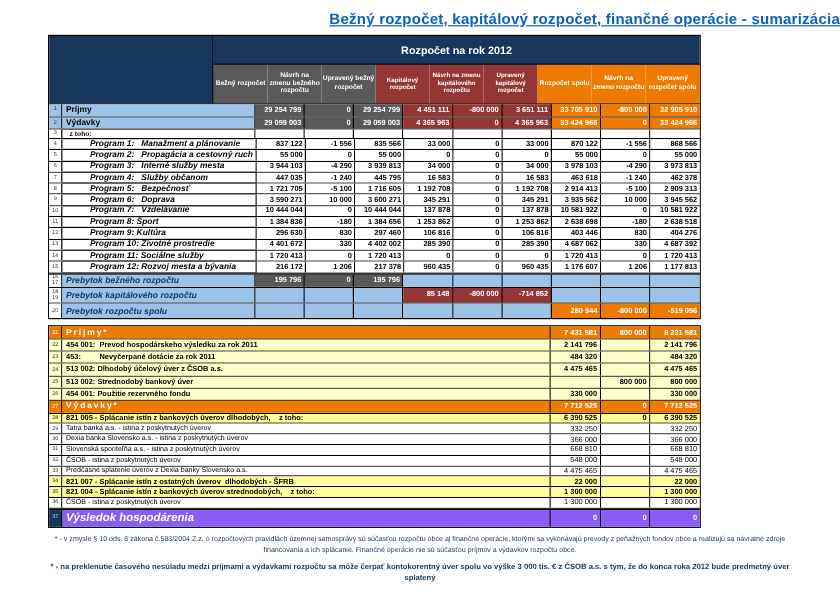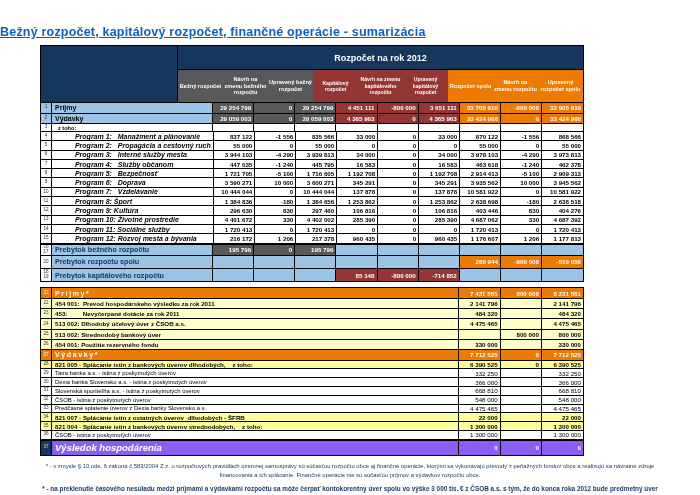--- a/index.html
+++ b/index.html
@@ -2,21 +2,21 @@
 <html><head>
 <meta charset="utf-8">
 <style>
   html,body{margin:0;padding:0;}
   body{
     width:700px;height:495px;background:#ffffff;overflow:hidden;
     font-family:"Liberation Sans","DejaVu Sans",sans-serif;
     -webkit-font-smoothing:antialiased;
   }
   .page-title{
-    margin-top:25px;text-align:left;font-size:12.5px;font-weight:bold;
+    margin-top:9px;text-align:right;font-size:12.5px;font-weight:bold;
     color:#0C61C4;text-decoration:underline;letter-spacing:.2px;
   }
   
   .tbl{margin:6px 0 0 40px;width:544px;border:1.6px solid #000;box-sizing:border-box;background:#fff;}
   .trow,.frow,.thead,.hcells{display:flex;box-sizing:border-box;}
   .c{box-sizing:border-box;border-right:1px solid #000;display:flex;align-items:center;overflow:hidden;}
   .c:last-child{border-right:none;}
   .thickr{border-right-width:1.5px;}
   
   .thead{height:57px;border-bottom:1.5px solid #000;}
@@ -38,21 +38,21 @@
   .rt-sur{height:12.6px;}
   .rt-sur1{border-top:.5px solid #000;}
   .rowno{width:12px;justify-content:center;flex-direction:column;line-height:1;
          font-size:4.6px;color:#333;text-align:center;background:#fff;}
   .rowno div{line-height:1.05;}
   .bbg{background:#9DC3E6;}
   .lbl{width:177px;padding-left:3px;font-size:7px;font-weight:bold;white-space:pre;}
   .lbl-blue{background:#9DC3E6;color:#000;}
   .lbl-sub{font-size:5.6px;padding-left:6px;}
   .lbl-prog{font-style:italic;padding-left:23px;}
-  .lbl-sur{background:#9DC3E6;color:#123A63;font-size:7.2px;}
+  .lbl-sur{background:#9DC3E6;font-style:italic;color:#123A63;font-size:7.2px;}
   .num{width:45px;justify-content:flex-end;padding-right:2px;font-size:6.2px;font-weight:bold;}
   .num.w{background:#fff;color:#000;}
   .num.g{background:#58595B;color:#fff;}
   .num.r{background:#943634;color:#fff;}
   .num.o{background:#EE7A00;color:#fff;}
   .num.b{background:#9DC3E6;color:transparent;}
   
   .gap{height:5px;}
   .fo-band{height:12px;background:#FFFF00;border-bottom:1px solid #000;
            font-size:8px;font-weight:bold;letter-spacing:2.5px;color:#000;
@@ -336,50 +336,50 @@
       <div class="c num g">195 796</div>
       <div class="c num g">0</div>
       <div class="c num g thickr">195 796</div>
       <div class="c num b"></div>
       <div class="c num b"></div>
       <div class="c num b thickr"></div>
       <div class="c num b"></div>
       <div class="c num b"></div>
       <div class="c num b"></div>
     </div>
+    <div class="trow rt-sred rt-sur">
+      <div class="c rowno ">
+        <div>18</div>
+        <div>19</div>
+      </div>
+      <div class="c lbl thickr lbl-sur">Prebytok kapitálového rozpočtu</div>
+      <div class="c num b"></div>
+      <div class="c num b"></div>
+      <div class="c num b thickr"></div>
+      <div class="c num r">85 148</div>
+      <div class="c num r">-800 000</div>
+      <div class="c num r thickr">-714 852</div>
+      <div class="c num b"></div>
+      <div class="c num b"></div>
+      <div class="c num b"></div>
+    </div>
     <div class="trow rt-sorange rt-sur">
       <div class="c rowno ">
         <div>20</div>
       </div>
       <div class="c lbl thickr lbl-sur">Prebytok rozpočtu spolu</div>
       <div class="c num b"></div>
       <div class="c num b"></div>
       <div class="c num b thickr"></div>
       <div class="c num b"></div>
       <div class="c num b"></div>
       <div class="c num b thickr"></div>
       <div class="c num o">280 944</div>
       <div class="c num o">-800 000</div>
       <div class="c num o">-519 056</div>
-    </div>
-    <div class="trow rt-sred rt-sur">
-      <div class="c rowno ">
-        <div>18</div>
-        <div>19</div>
-      </div>
-      <div class="c lbl thickr lbl-sur">Prebytok kapitálového rozpočtu</div>
-      <div class="c num b"></div>
-      <div class="c num b"></div>
-      <div class="c num b thickr"></div>
-      <div class="c num r">85 148</div>
-      <div class="c num r">-800 000</div>
-      <div class="c num r thickr">-714 852</div>
-      <div class="c num b"></div>
-      <div class="c num b"></div>
-      <div class="c num b"></div>
     </div>
   </div>
 
 <div class="gap"></div>
 
 <div class="tbl" id="fin-table" style="margin-top:0;">
 <div class="frow fo-total">
       <div class="c rowno">
         <div>21</div>
       </div>

